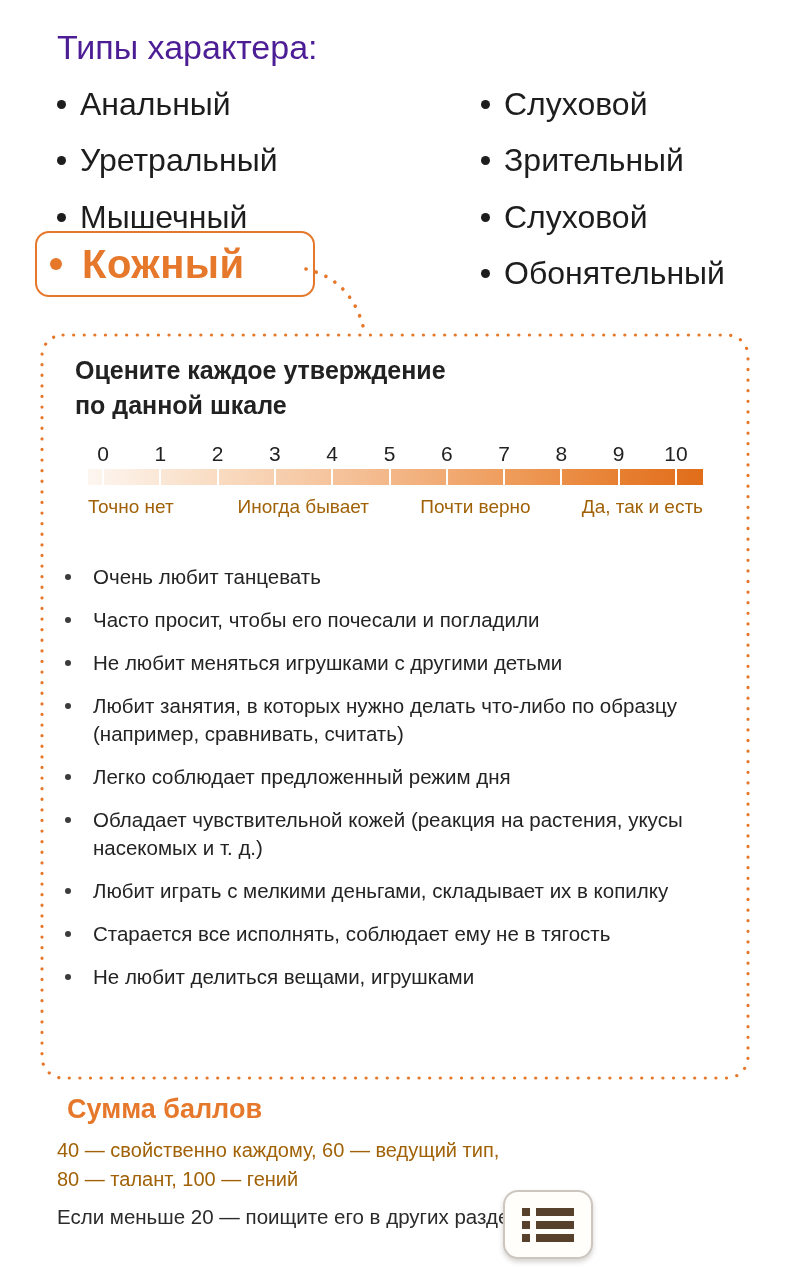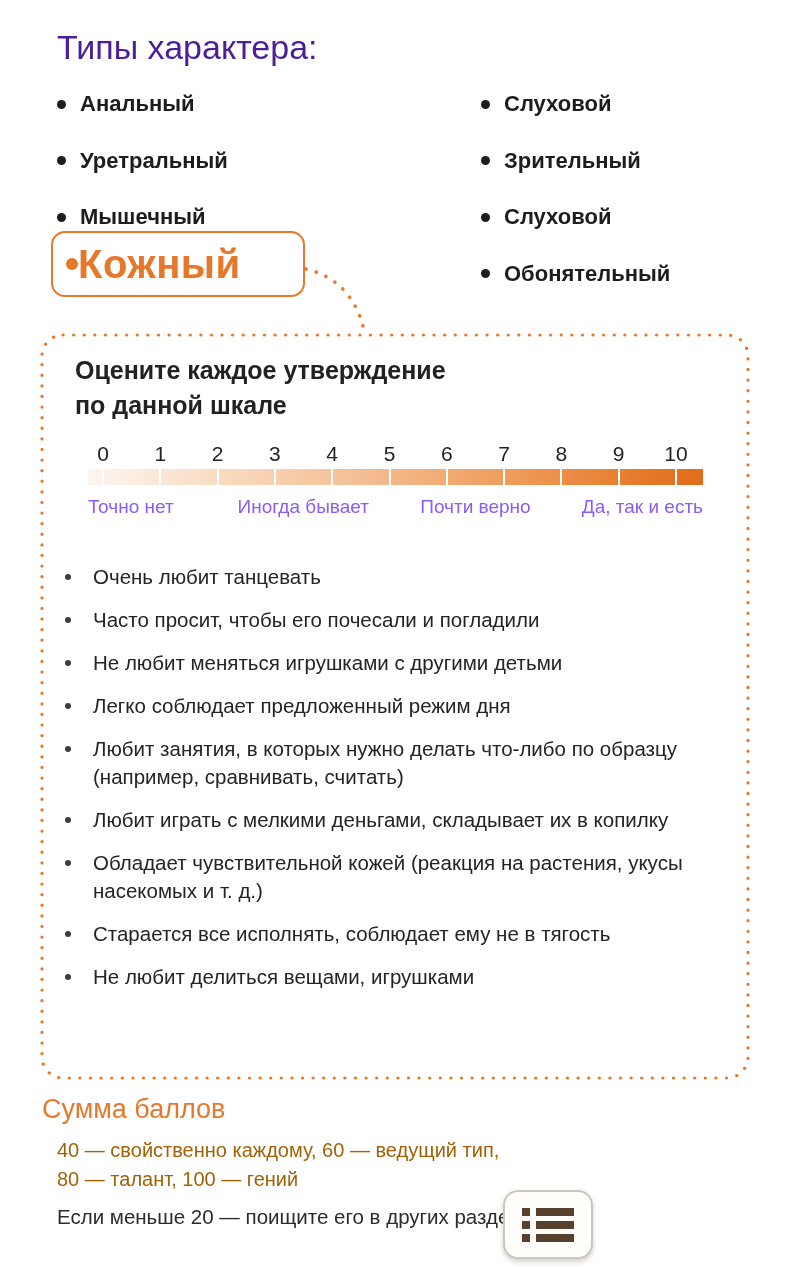--- a/index.html
+++ b/index.html
@@ -6,57 +6,57 @@
   html,body{ margin:0; padding:0; background:#fff; }
   body{ font-family:"Liberation Sans","DejaVu Sans",sans-serif; color:var(--ink); }
   .page{ position:relative; width:790px; height:1267px; background:#fff; overflow:hidden; }
 
   
   .page-title{ position:absolute; left:57px; top:28px; margin:0; font-size:34px; font-weight:400; color:#4c1d95; }
   .types-col{ position:absolute; top:76px; }
   .types-left{ left:57px; }
   .types-right{ left:481px; }
   .type-item{ height:56.5px; display:flex; align-items:center; gap:14px; }
-  .type-label{ font-size:22px; font-weight:700; color:#1d1d1d; white-space:nowrap; }
+  .type-label{ font-size:32px; font-weight:400; color:#1d1d1d; white-space:nowrap; }
   .dot{ border-radius:50%; flex:none; }
   .dot-lg{ width:9px; height:9px; background:#1d1d1d; }
 
-  .kozhny-box{ position:absolute; left:51px; top:231px; width:254px; height:66px; box-sizing:border-box;
+  .kozhny-box{ position:absolute; left:35px; top:231px; width:280px; height:66px; box-sizing:border-box;
     border:2.5px solid var(--accent); border-radius:14px; background:#fff;
-    display:flex; align-items:center; gap:0; padding-left:13px; }
+    display:flex; align-items:center; gap:20px; padding-left:13px; }
   .dot-accent{ width:12px; height:12px; background:var(--accent); border-radius:50%; }
   .kozhny-label{ font-size:40px; font-weight:700; color:var(--accent); letter-spacing:.5px; }
 
   .connector{ position:absolute; left:296px; top:258px; }
 
   
   .panel{ position:absolute; left:40px; top:333px; width:710px; height:747px; }
   .panel-border{ position:absolute; left:0; top:0; }
   .panel-heading{ position:absolute; left:35px; top:20px; font-size:25px; font-weight:700; line-height:35px; color:#222; }
 
   .scale{ position:absolute; left:48px; top:105px; width:615px; }
   .scale-ticks{ position:relative; height:28px; }
   .scale-tick{ position:absolute; bottom:0; transform:translateX(-50%); font-size:21px; color:#222; }
   .scale-bar{ position:relative; margin-top:3px; height:16px;
     background:linear-gradient(90deg,#fdf6f0 0%,#f9ddc4 20%,#f4bd92 45%,#ee9a58 70%,#e67d2e 88%,#e06d1a 100%); }
   .bar-divider{ position:absolute; top:0; bottom:0; width:2px; background:#fff; transform:translateX(-50%); }
-  .scale-labels{ position:relative; height:26px; margin-top:11px; font-size:19px; color:#8b5cf6; }
+  .scale-labels{ position:relative; height:26px; margin-top:11px; font-size:19px; color:#a16207; }
   .scale-label{ position:absolute; top:0; white-space:nowrap; }
   .sl-0{ left:0; }
   .sl-1{ left:35%; transform:translateX(-50%); }
   .sl-2{ left:63%; transform:translateX(-50%); }
   .sl-3{ right:0; }
 
   .statements{ position:absolute; left:0; top:230px; width:698px; }
   .statement{ position:relative; padding-left:53px; margin-bottom:15px; font-size:20.5px; line-height:28px; color:#242424; }
   .statement-text{ white-space:pre-line; }
   .dot-sm{ position:absolute; left:25px; top:11px; width:6px; height:6px; background:#3c3c3c; border-radius:50%; }
 
   
-  .score-heading{ position:absolute; left:42px; top:1094px; margin:0; font-size:27px; font-weight:400; color:var(--accent); }
+  .score-heading{ position:absolute; left:67px; top:1094px; margin:0; font-size:27px; font-weight:700; color:var(--accent); }
   .score-desc{ position:absolute; left:57px; top:1136px; margin:0; font-size:20px; line-height:29px; color:#a16207; white-space:pre-line; }
   .score-note{ position:absolute; left:57px; top:1205px; margin:0; font-size:20.5px; color:#2b2b2b; }
 
   .menu-button{ position:absolute; left:503px; top:1190px; width:90px; height:69px;
     border-radius:15px; border:2px solid #ccc6bf; background:#fffefb;
     box-shadow:0 3px 5px rgba(90,80,70,.25); cursor:pointer;
     display:flex; align-items:center; justify-content:center; padding:0; }
   .list-icon{ display:flex; flex-direction:column; gap:5px; }
   .li-row{ display:flex; align-items:center; gap:6px; }
   .li-sq{ width:8px; height:8px; background:#57412d; }
@@ -187,38 +187,38 @@
           <span class="statement-text">Часто просит, чтобы его почесали и погладили</span>
         </div>
 
         <div class="statement">
           <span class="dot-sm"></span>
           <span class="statement-text">Не любит меняться игрушками с другими детьми</span>
         </div>
 
         <div class="statement">
           <span class="dot-sm"></span>
-          <span class="statement-text">Легко соблюдает предложенный режим дня</span>
-        </div>
-
-        <div class="statement">
-          <span class="dot-sm"></span>
           <span class="statement-text">Любит занятия, в которых нужно делать что-либо по образцу
 (например, сравнивать, считать)</span>
         </div>
 
         <div class="statement">
           <span class="dot-sm"></span>
-          <span class="statement-text">Любит играть с мелкими деньгами, складывает их в копилку</span>
+          <span class="statement-text">Легко соблюдает предложенный режим дня</span>
         </div>
 
         <div class="statement">
           <span class="dot-sm"></span>
           <span class="statement-text">Обладает чувствительной кожей (реакция на растения, укусы
 насекомых и т. д.)</span>
+        </div>
+
+        <div class="statement">
+          <span class="dot-sm"></span>
+          <span class="statement-text">Любит играть с мелкими деньгами, складывает их в копилку</span>
         </div>
 
 
         <div class="statement">
           <span class="dot-sm"></span>
           <span class="statement-text">Старается все исполнять, соблюдает ему не в тягость</span>
         </div>
 
         <div class="statement">
           <span class="dot-sm"></span>

